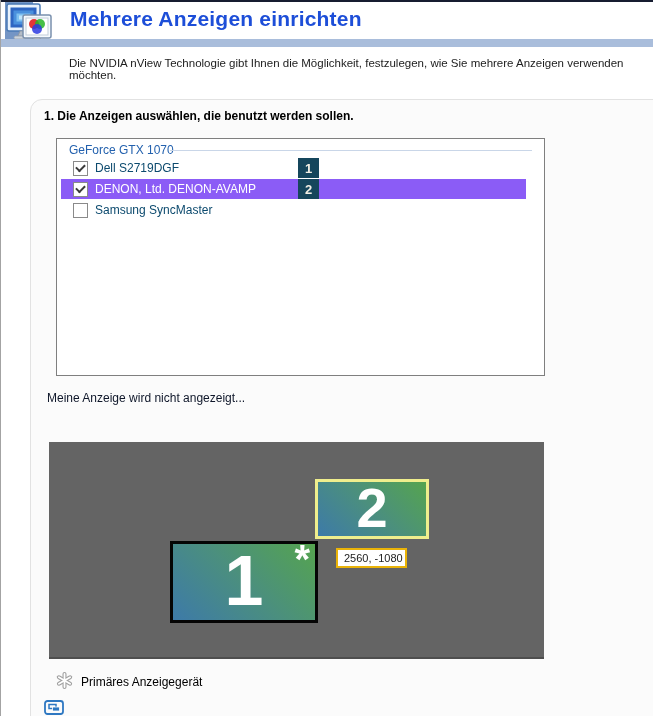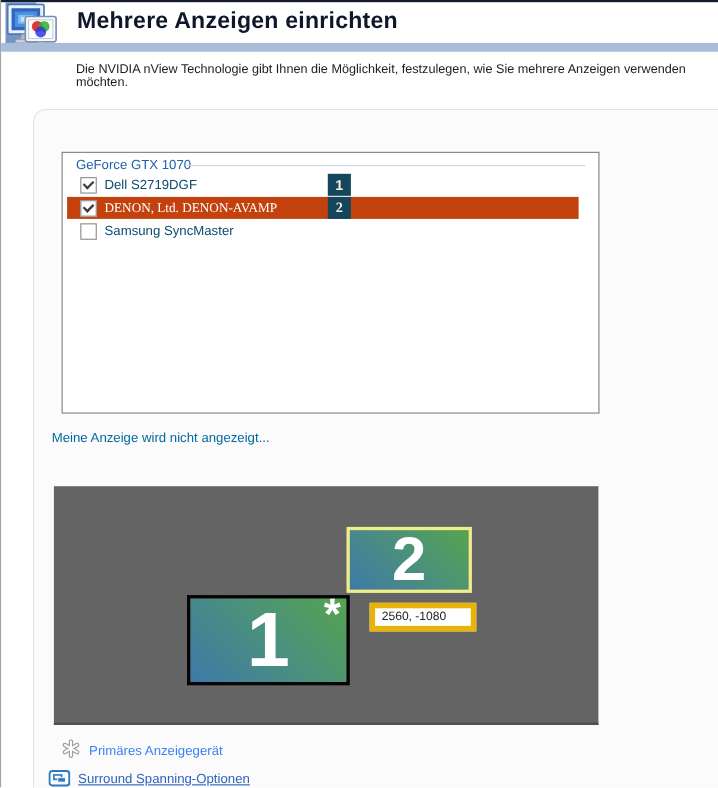--- a/index.html
+++ b/index.html
@@ -8,63 +8,63 @@
     background:#ffffff;
     font-family:"Liberation Sans", sans-serif;
     -webkit-font-smoothing:antialiased;
   }
   .top-border{position:absolute;left:0;top:0;width:653px;height:2px;background:#161c30;}
   .left-border{position:absolute;left:0;top:0;width:1px;height:716px;background:#a3a3a3;}
 
   
   .icon-square{position:absolute;left:5px;top:2px;width:28px;height:41px;background:#7495c5;}
   .header-icon{position:absolute;left:6px;top:3px;width:48px;height:46px;}
-  .page-title{position:absolute;left:70px;top:7px;font-size:21px;font-weight:bold;color:#0f172a;letter-spacing:.2px;}
+  .page-title{position:absolute;left:70px;top:7px;font-size:21px;font-weight:bold;color:#1d4ed8;letter-spacing:.2px;}
   .header-band{position:absolute;left:1px;top:39px;width:652px;height:8px;background:#a9bddb;}
   .intro-text{position:absolute;left:69px;top:57px;width:585px;font-size:11.5px;color:#1c1c1c;}
 
   
   .panel{position:absolute;left:30px;top:99px;width:640px;height:630px;
     background:#fbfbfb;border:1px solid #e2e2e2;border-top-left-radius:12px;}
   .sec-heading{position:absolute;font-size:12px;font-weight:bold;color:#000;}
   #heading1{left:13px;top:9px;}
   #heading2{left:13px;top:314px;width:600px;}
 
   
   .listbox{position:absolute;left:25px;top:38px;width:487px;height:236px;background:#ffffff;border:1px solid #7f7f7f;}
   .gpu-label{position:absolute;left:12px;top:4px;font-size:12px;color:#2361ae;}
   .gpu-line{position:absolute;left:113px;top:11px;width:362px;height:1px;background:#c9d6e8;}
   .list-row{position:absolute;left:4px;width:465px;height:20px;}
-  .list-row.selected{background:#c2410c;font-family:Liberation Serif, serif;}
+  .list-row.selected{background:#8b5cf6;}
   #row0{top:19px;} #row1{top:40px;} #row2{top:61px;}
   .checkbox{position:absolute;left:12px;top:3px;width:13px;height:13px;background:#fff;border:1px solid #8a8a8a;}
   .checkbox.checked::after{content:"";position:absolute;left:2px;top:2px;width:7px;height:4px;
     border-left:2px solid #3a3a3a;border-bottom:2px solid #3a3a3a;transform:rotate(-45deg);}
   .row-label{position:absolute;left:34px;top:3px;font-size:12px;color:#0c4a6e;white-space:nowrap;}
   .list-row.selected .row-label{color:#ffffff;}
   .badge{position:absolute;left:237px;top:0px;width:21px;height:20px;background:#15465c;
     color:#f2efe4;font-size:13px;font-weight:bold;display:flex;align-items:center;justify-content:center;}
 
-  .link{color:#0369a1;font-size:12px;cursor:pointer;}
+  .link{color:#0f172a;font-size:12px;cursor:pointer;}
   #missing-link{position:absolute;left:16px;top:291px;text-decoration:none;}
 
   
   .arrangement{position:absolute;left:18px;top:342px;width:495px;height:215px;background:#646464;border-bottom:2px solid #4e4e4e;}
   .monitor{position:absolute;box-sizing:border-box;
     background:linear-gradient(45deg,#3d7aa8 0%,#4b8f7e 50%,#55a44f 100%);
     color:#ffffff;font-weight:bold;text-align:center;cursor:move;}
   .monitor-1{left:121px;top:99px;width:148px;height:82px;border:3px solid #050505;font-size:70px;line-height:74px;}
   .monitor-2{left:266px;top:37px;width:114px;height:60px;border:3px solid #efee8d;font-size:56px;line-height:52px;}
   .primary-star{position:absolute;right:5px;top:-2px;font-size:40px;line-height:34px;font-weight:bold;color:#ffffff;}
-  .pos-tooltip{position:absolute;left:287px;top:106px;height:14px;background:#ffffff;border:5px solid #eab308;
-    font-size:11px;color:#222;padding:1px 22px 1px 6px;line-height:14px;white-space:nowrap;}
+  .pos-tooltip{position:absolute;left:287px;top:106px;height:14px;background:#ffffff;border:2px solid #eab308;
+    font-size:11px;color:#222;padding:1px 2px 1px 6px;line-height:14px;white-space:nowrap;}
 
   
   .asterisk-icon{position:absolute;left:25px;top:572px;width:17px;height:17px;}
-  #primary-label{position:absolute;left:50px;top:575px;font-size:12px;color:#3b82f6;}
+  #primary-label{position:absolute;left:50px;top:575px;font-size:12px;color:#000000;}
   .span-icon{position:absolute;left:13px;top:600px;width:20px;height:16px;}
   #surround-link{position:absolute;left:40px;top:601px;text-decoration:underline;color:#2e63c0;}
 </style>
 </head>
 <body>
 
 <div class="top-border"></div>
 <div class="left-border"></div>
 
 <div class="icon-square"></div>
@@ -85,20 +85,21 @@
   <circle cx="31" cy="26" r="5" fill="#2b3ae0" opacity="0.85"></circle>
   <polygon points="28,35 34,35 36,40 26,40" fill="#b9c2cc" stroke="#8a93a0" stroke-width="0.8"></polygon>
   <rect x="23" y="40" width="16" height="3" rx="1.5" fill="#ccd3db" stroke="#98a1ad" stroke-width="0.8"></rect>
 </svg>
 <div class="page-title">Mehrere Anzeigen einrichten</div>
 <div class="header-band"></div>
 <div class="intro-text">Die NVIDIA nView Technologie gibt Ihnen die Möglichkeit, festzulegen, wie Sie mehrere Anzeigen verwenden möchten.</div>
 
 <div class="panel">
 
+  <div class="sec-heading" id="heading1">1. Die Anzeigen auswählen, die benutzt werden sollen.</div>
 
   <div class="listbox">
     <div class="gpu-label">GeForce GTX 1070</div>
     <div class="gpu-line"></div>
 
     <div class="list-row" id="row0">
       <div class="checkbox checked"></div>
       <div class="row-label">Dell S2719DGF</div>
       <div class="badge">1</div>
     </div>
@@ -141,15 +142,14 @@
       <line x1="2.9" y1="11.75" x2="14.1" y2="5.25"></line>
     </g>
   </svg>
   <div id="primary-label">Primäres Anzeigegerät</div>
 
   <svg class="span-icon" viewBox="0 0 20 16">
     <rect x="1" y="1" width="18" height="13" rx="2.5" fill="none" stroke="#2e78c2" stroke-width="1.8"></rect>
     <rect x="5" y="4.5" width="7" height="4" fill="none" stroke="#2e78c2" stroke-width="1.5"></rect>
     <rect x="8.5" y="7" width="7" height="4" fill="#2e78c2" stroke="#ffffff" stroke-width="0.8"></rect>
   </svg>
-  <a class="link" id="surround-link">Surround Spanning-Optionen</a>
 
 </div>
 
 </body></html>

